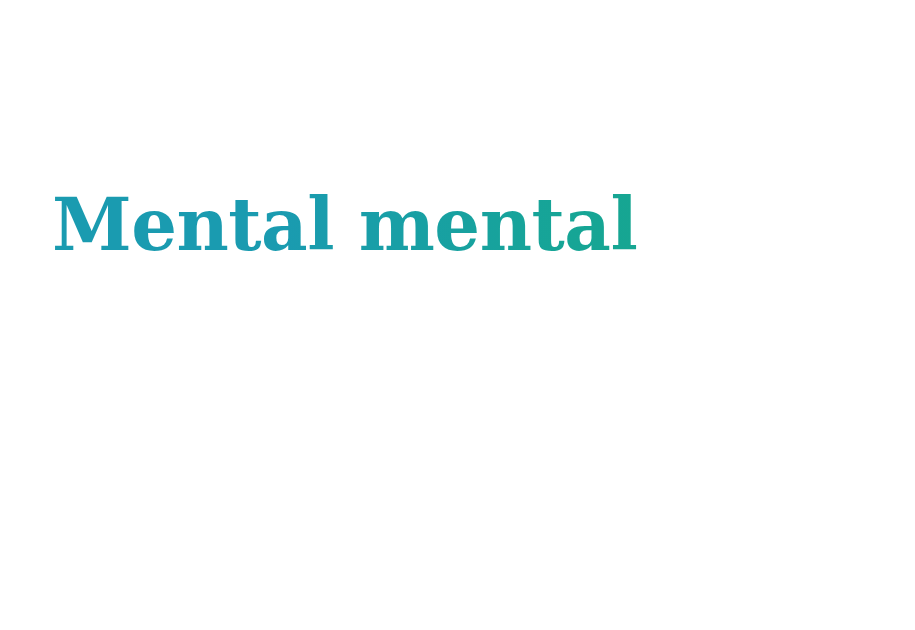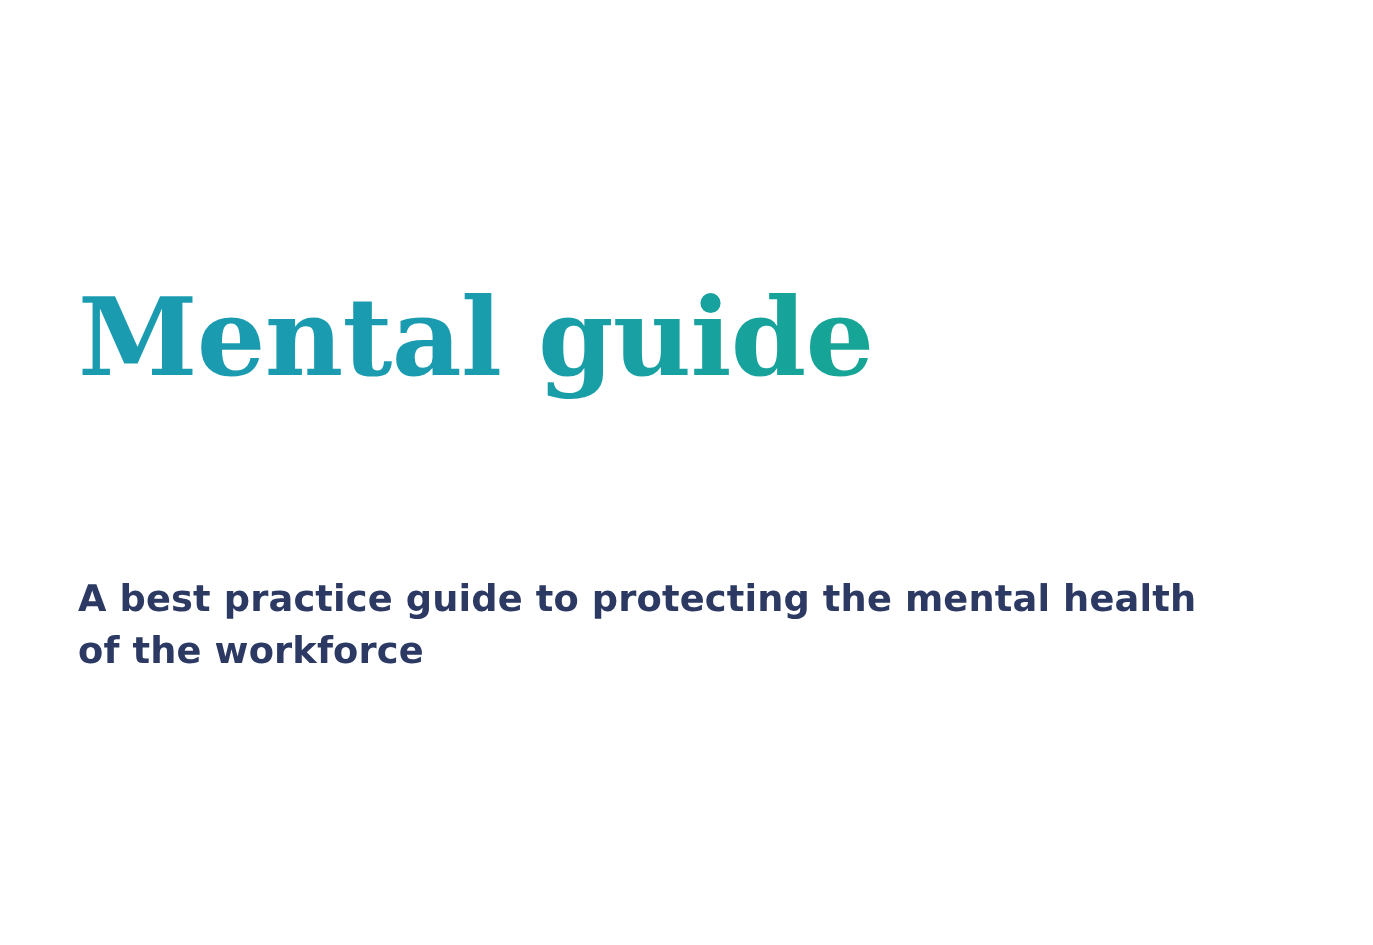--- a/index.html
+++ b/index.html
@@ -66,21 +66,17 @@
     display: block;
     white-space: nowrap;
   }
 </style>
 </head>
 <body>
 
 <div class="cover">
 
   <div class="title-block">
-    <div class="title-line l1">Mental guide</div>
+    <div class="title-line l1">Mental mental</div>
   </div>
 
-  <div class="subtitle">
-    <span class="sub-line">A best practice guide to protecting the mental health</span>
-    <span class="sub-line">of the workforce</span>
-  </div>
 
 </div>
 
 </body></html>

